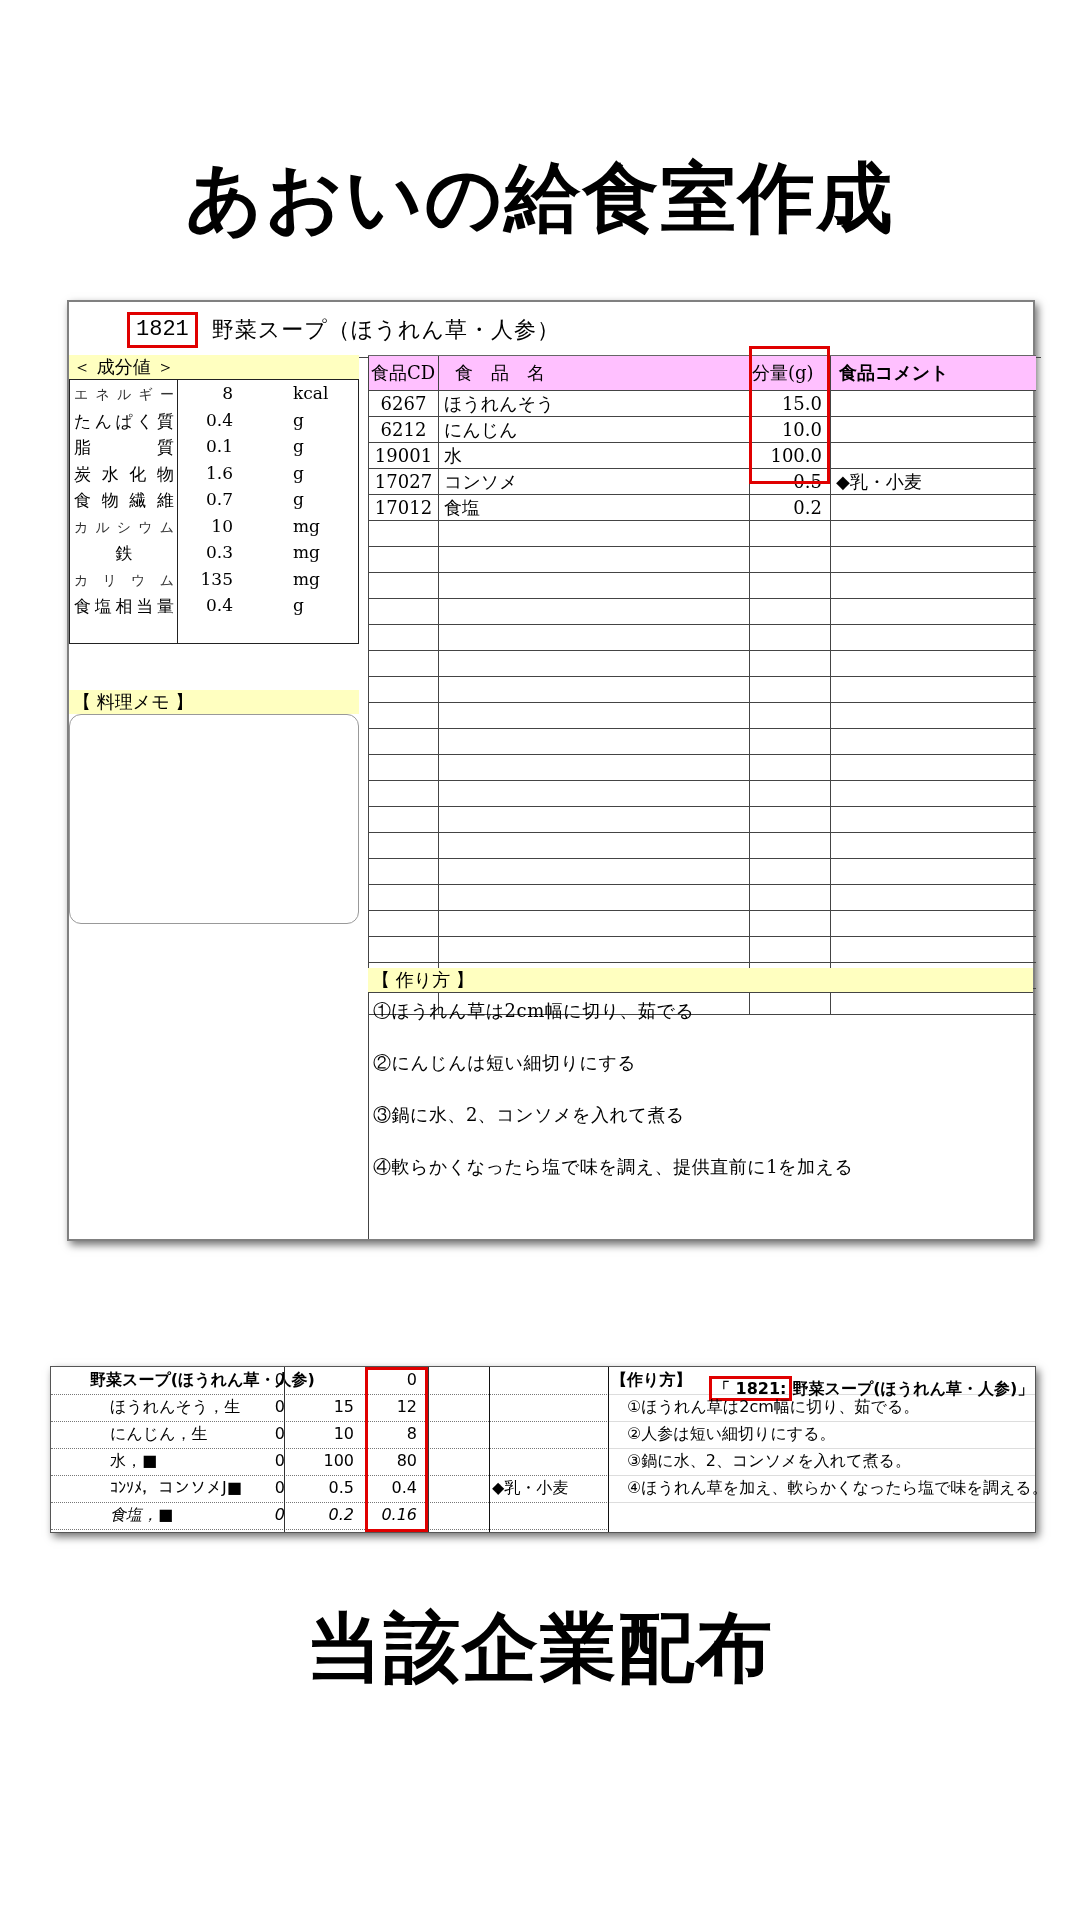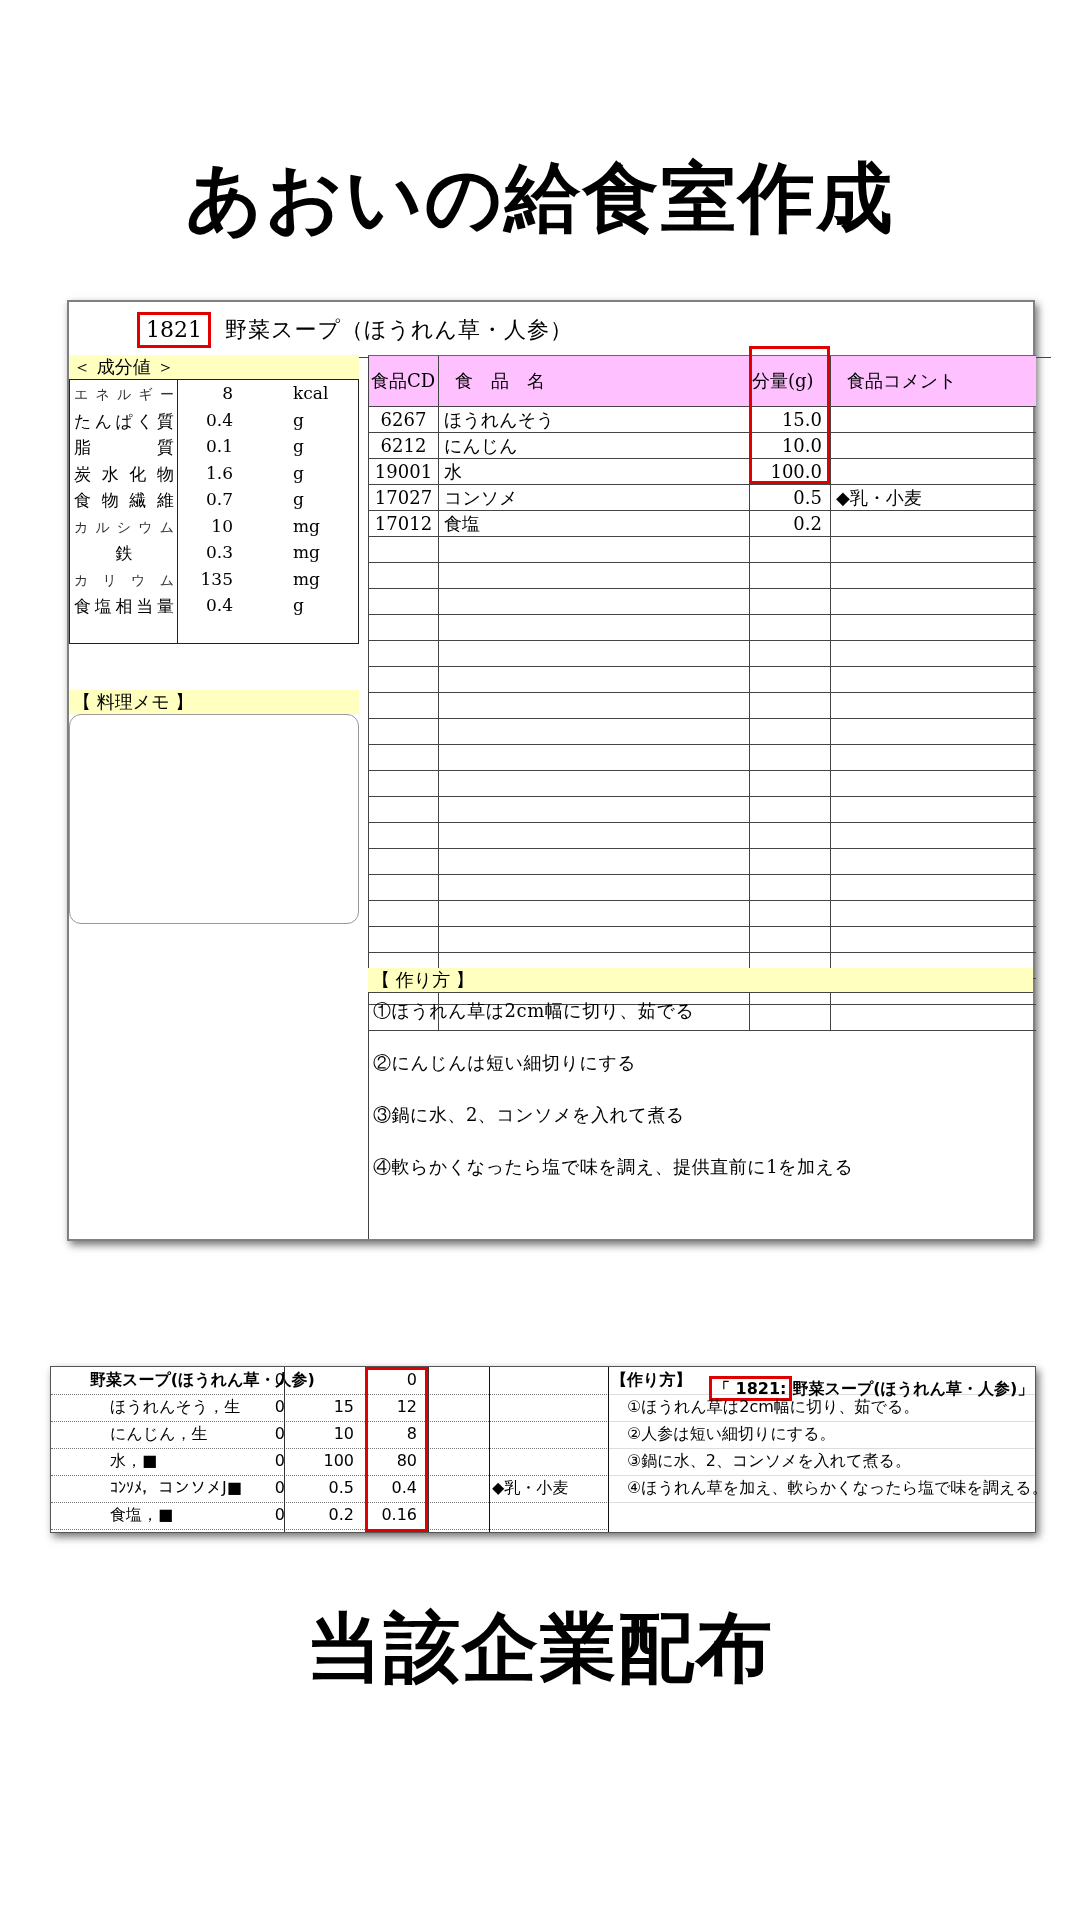--- a/index.html
+++ b/index.html
@@ -9,23 +9,23 @@
   .big-title { position: absolute; left: 0; width: 1080px; text-align: center;
                font-family: Liberation Sans, sans-serif; font-weight: bold; font-size: 76px;
                letter-spacing: 2px; line-height: 1; }
   #top-title { top: 160px; }
   #bottom-title { top: 1610px; }
 
   
   .sheet { position: absolute; left: 67px; top: 300px; width: 968px; height: 941px;
            background: #fff; border: 2px solid #808080; box-sizing: border-box;
            box-shadow: 3px 4px 8px rgba(0,0,0,0.55); }
-  .recipe-title { position: absolute; left: 18px; top: 0; width: 964px; height: 56px;
+  .recipe-title { position: absolute; left: 8px; top: 0; width: 964px; height: 56px;
                   border-bottom: 1.5px solid #444; box-sizing: border-box;
-                  display: flex; align-items: center; font-size: 22px; }
+                  display: flex; align-items: center; font-size: 22px; font-family: Liberation Mono, monospace; }
   .recipe-code { margin-left: 50px; padding: 0 6px; border: 3px solid #e00000;
                  height: 30px; line-height: 30px; font-size: 22px; }
   .recipe-name { margin-left: 14px; letter-spacing: 1px; text-align: center; }
 
   .section-head { position: absolute; background: #ffffc0; height: 24px; line-height: 24px;
                   font-size: 18px; box-sizing: border-box; padding-left: 4px; }
   #nutri-head { left: 0; top: 53px; width: 290px; }
   .nutri-box { position: absolute; left: 0; top: 77px; width: 290px; height: 265px;
                border: 1.5px solid #222; box-sizing: border-box; }
   .nutri-sep { position: absolute; left: 107px; top: 0; bottom: 0; border-left: 1.5px solid #222; }
@@ -195,22 +195,22 @@
     <colgroup>
       <col style="width:70px">
         <col style="width:311px">
         <col style="width:81px">
         <col style="width:205px">
     </colgroup>
     <thead>
       <tr>
         <th style="padding:0 2px;border-left:1.5px solid #444;">食品CD</th>
         <th style="padding-left:16px;">食　品　名</th>
-        <th style="padding:12px 2px;">分量(g)</th>
-        <th style="padding-left:16px;">食品コメント</th>
+        <th style="padding:4px 2px;">分量(g)</th>
+        <th style="padding-left:8px;font-weight:bold;">食品コメント</th>
       </tr>
     </thead>
     <tbody id="ing-body">
         <tr>
           <td class="cd">6267</td>
           <td class="name">ほうれんそう</td>
           <td class="qty">15.0</td>
           <td class="comment"></td>
         </tr>
         <tr>
@@ -396,21 +396,21 @@
         <span class="l-cell l-c3">80</span>
         <span class="l-cell l-c4"></span>
       </div>
       <div class="l-row" style="top: 108px;">
         <span class="l-cell l-name indent">ｺﾝｿﾒ，コンソメJ■</span>
         <span class="l-cell l-c1">0</span>
         <span class="l-cell l-c2">0.5</span>
         <span class="l-cell l-c3">0.4</span>
         <span class="l-cell l-c4">◆乳・小麦</span>
       </div>
-      <div class="l-row" style="top: 135px;">
+      <div class="l-row" style="top: 135px; font-style: italic;">
         <span class="l-cell l-name indent">食塩，■</span>
         <span class="l-cell l-c1">0</span>
         <span class="l-cell l-c2">0.2</span>
         <span class="l-cell l-c3">0.16</span>
         <span class="l-cell l-c4"></span>
       </div>
     </div>
   <div class="vline" style="left:233px"></div>
   <div class="vline" style="left:314px"></div>
   <div class="vline" style="left:377px"></div>

